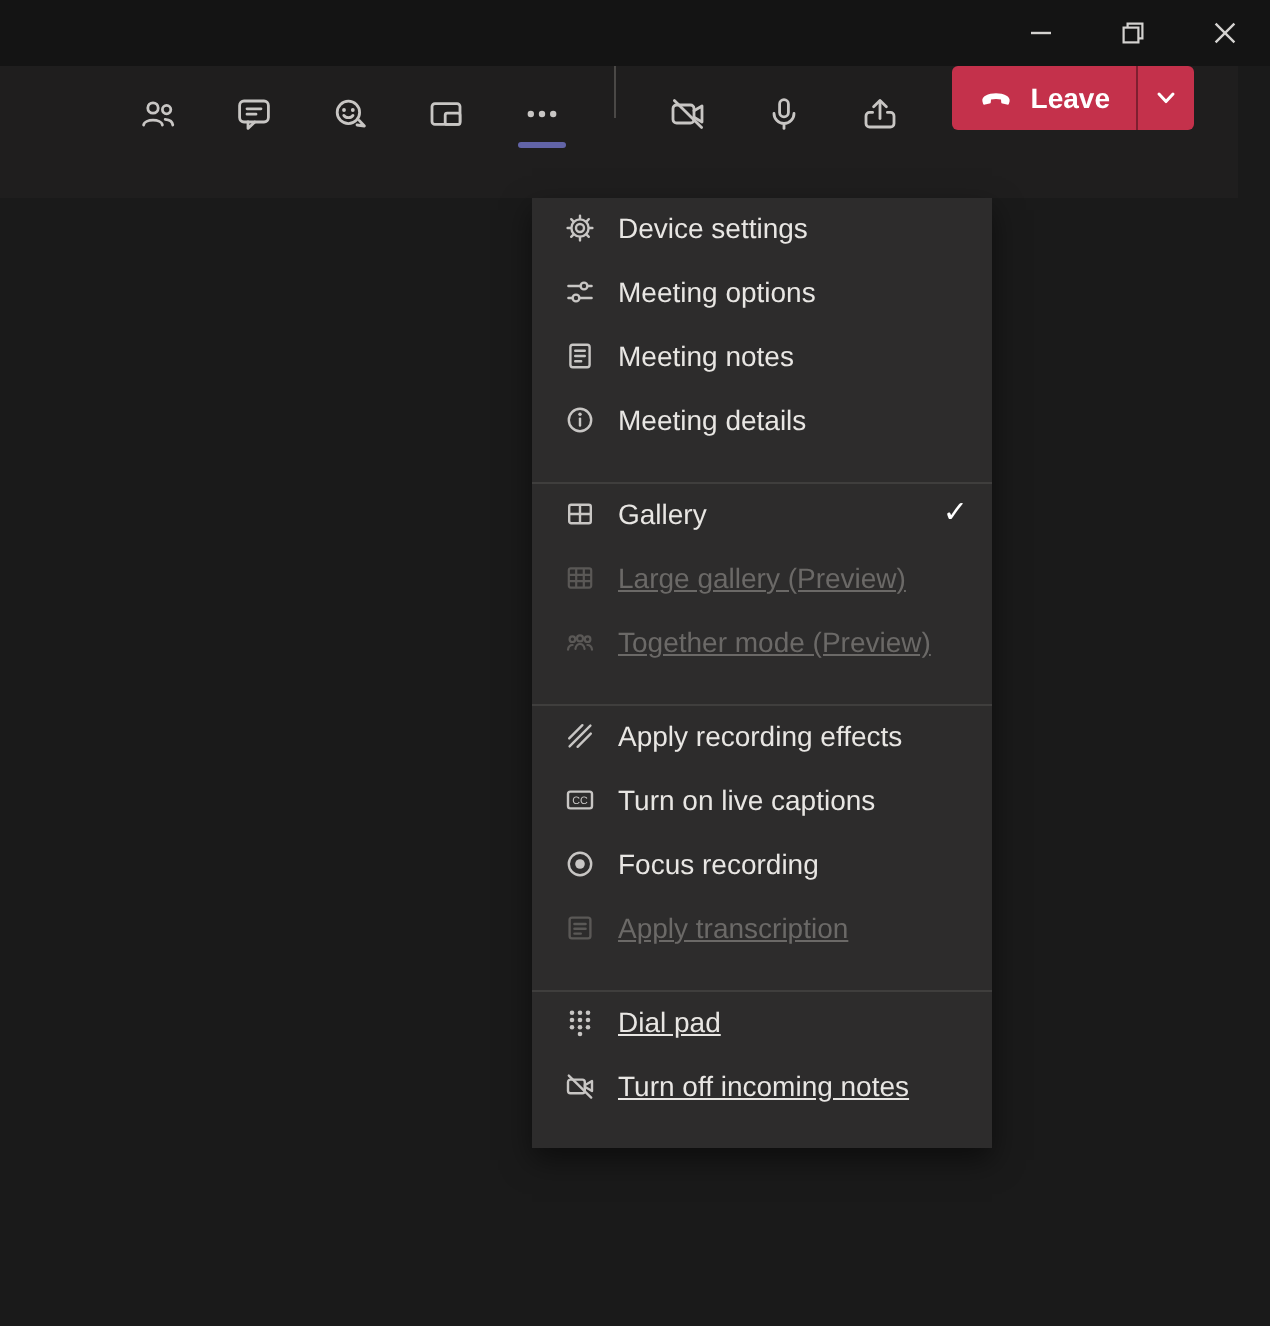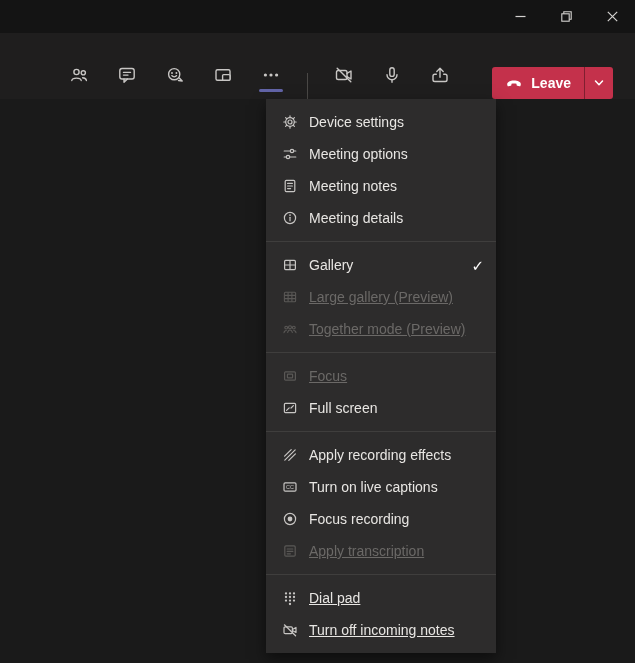--- a/index.html
+++ b/index.html
@@ -27,23 +27,23 @@
     background:var(--titlebar-bg);
     display:flex;justify-content:flex-end;align-items:stretch;
   }
   .win-btn{
     width:46px;display:flex;align-items:center;justify-content:center;
     color:#d4d2d0;background:transparent;border:none;
   }
   .win-btn svg{display:block;}
   
   .toolbar{
-    position:absolute;top:33px;left:0;right:0;height:66px;
+    position:absolute;top:33px;left:0;right:16px;height:66px;
     background:var(--toolbar-bg);
-    display:flex;align-items:flex-end;
+    display:flex;align-items:flex-start;
     padding-left:55px;
   }
   .tb-btn{
     width:48px;height:48px;display:flex;align-items:center;justify-content:center;
     color:var(--icon-gray);background:transparent;border:none;position:relative;
   }
   .tb-btn.active::after{
     content:"";position:absolute;left:50%;transform:translateX(-50%);
     bottom:7px;width:24px;height:3px;border-radius:2px;
     background:var(--accent-purple);
@@ -67,21 +67,21 @@
   }
   
   .menu{
     position:absolute;left:266px;top:99px;width:230px;
     background:var(--menu-bg);
     box-shadow:0 6px 14px rgba(0,0,0,0.5);
   }
   .menu-section{padding:7px 0;border-bottom:1px solid var(--divider);}
   .menu-section:last-child{border-bottom:none;text-decoration:underline;}
   .menu-item{
-    height:32px;display:flex;align-items:center;gap:11px;
+    height:32px;display:flex;gap:11px;
     padding:0 12px 0 16px;font-size:14px;color:#e8e6e3;cursor:default;
   }
   .menu-item .mi-icon{
     width:16px;height:16px;flex:0 0 16px;
     display:flex;align-items:center;justify-content:center;color:#c8c6c4;
   }
   .menu-item.disabled{color:var(--disabled-text);text-decoration:underline;}
   .menu-item.disabled .mi-icon{color:#5a5856;}
   .mi-check{margin-left:auto;color:#ffffff;font-size:15px;line-height:1;}
   svg{display:block;}
@@ -293,40 +293,20 @@
             <circle cx="11.8" cy="6.6" r="1.4"></circle>
             <path d="M2 11.8c.2-1.5 1.2-2.3 2.3-2.3"></path>
             <path d="M5.7 11.5c.3-1.7 1.2-2.5 2.3-2.5s2 .8 2.3 2.5"></path>
             <path d="M11.7 9.5c1.1 0 2.1.8 2.3 2.3"></path>
           </svg>
       </span>
       <span>Together mode (Preview)</span>
     </div>
   </div>
 
-  <div class="menu-section">
-    <div class="menu-item disabled">
-      <span class="mi-icon">
-        <svg width="16" height="16" viewBox="0 0 16 16" fill="none" stroke="currentColor" stroke-width="1.2" stroke-linejoin="round">
-            <rect x="2.6" y="3.8" width="10.8" height="8.4" rx="1"></rect>
-            <rect x="5.4" y="6.2" width="5.2" height="3.6" rx="0.6"></rect>
-          </svg>
-      </span>
-      <span>Focus</span>
-    </div>
-    <div class="menu-item">
-      <span class="mi-icon">
-        <svg width="16" height="16" viewBox="0 0 16 16" fill="none" stroke="currentColor" stroke-width="1.2" stroke-linejoin="round">
-            <rect x="2.4" y="3.4" width="11.2" height="9.2" rx="1"></rect>
-            <path d="M4.6 10.4l2.6-2.6M11.4 5.6L9 8" stroke-linecap="round"></path>
-          </svg>
-      </span>
-      <span>Full screen</span>
-    </div>
-  </div>
 
   <div class="menu-section">
     <div class="menu-item">
       <span class="mi-icon">
         <svg width="16" height="16" viewBox="0 0 16 16" fill="none" stroke="currentColor" stroke-width="1.2" stroke-linecap="round">
             <path d="M2.6 9.2l6.6-6.6M2.8 13.2L13.2 2.8M6.8 13.4l6.6-6.6"></path>
           </svg>
       </span>
       <span>Apply recording effects</span>
     </div>

